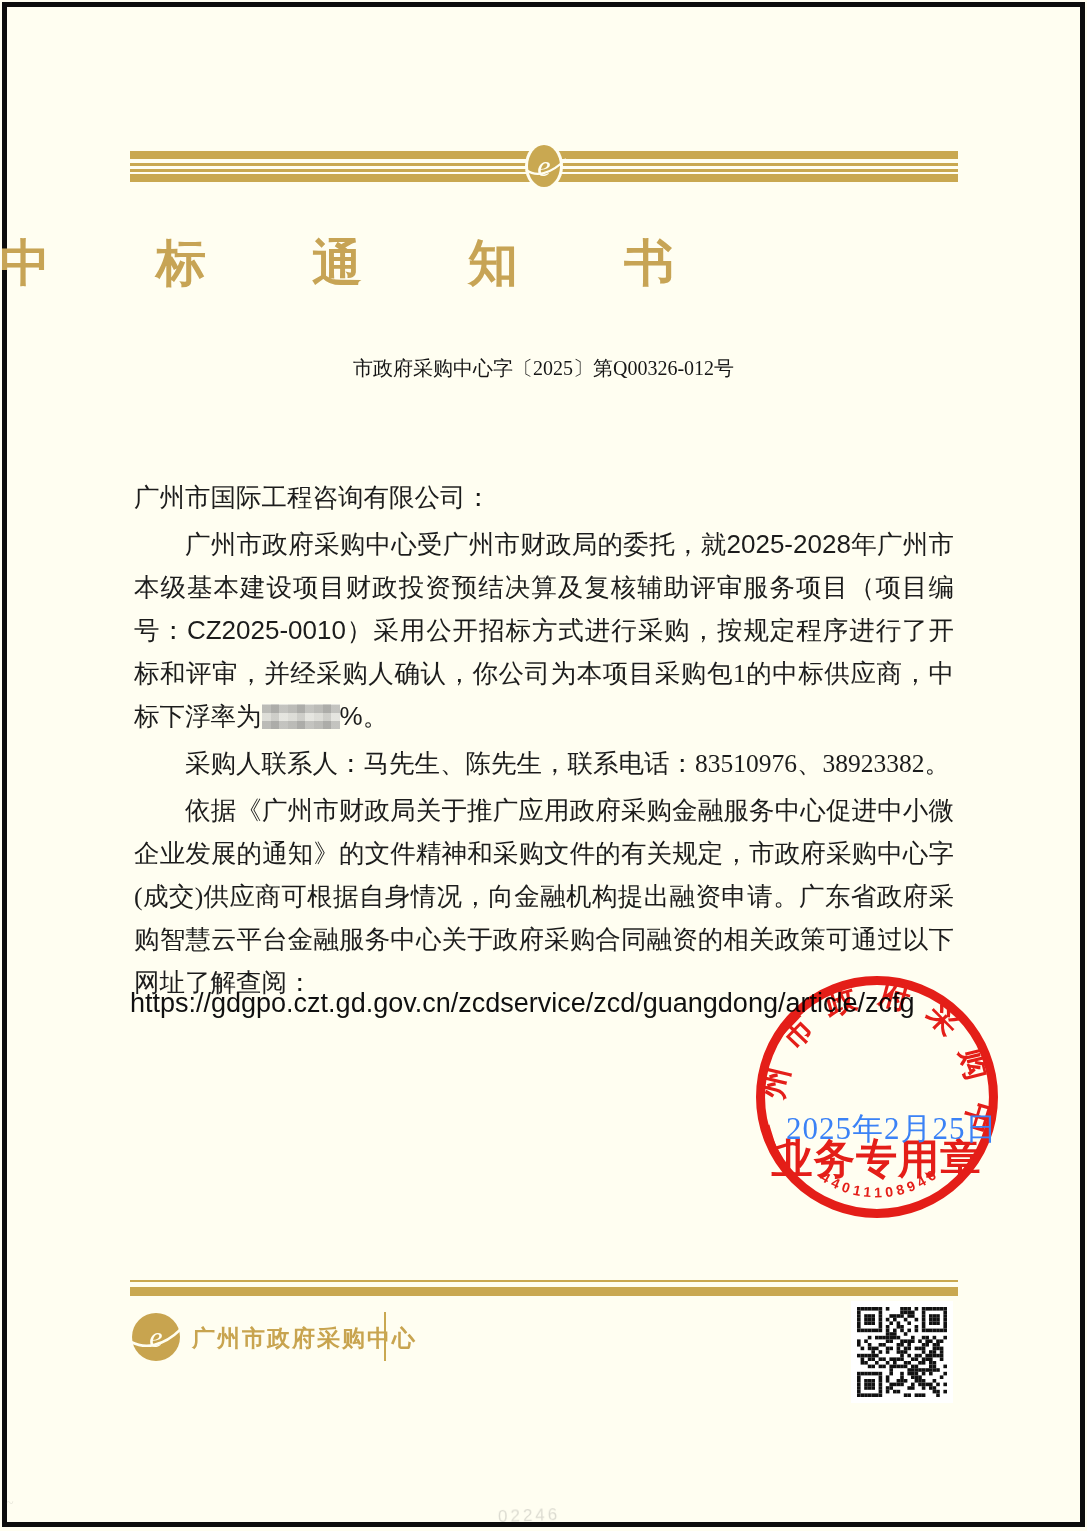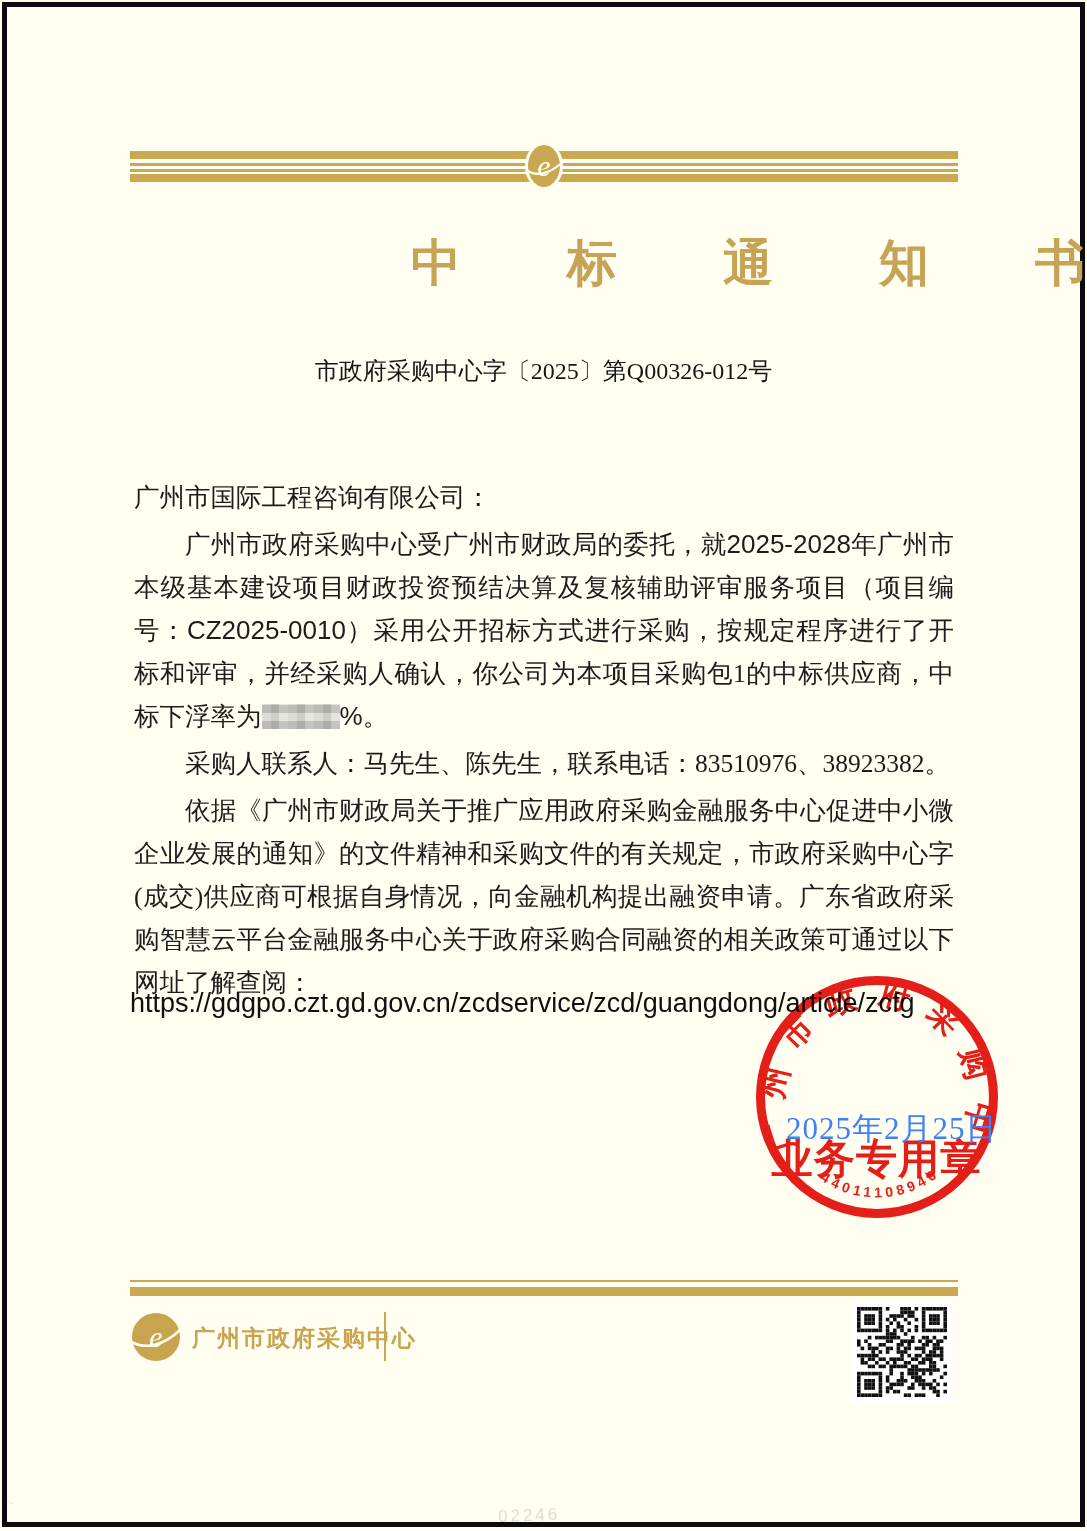--- a/index.html
+++ b/index.html
@@ -17,26 +17,26 @@
   .band { position:absolute; left:130px; top:151px; width:828px; height:30px; }
   .band .bar  { position:absolute; left:0; width:100%; background:#C9A851; }
   .band .b1 { top:0;    height:8px; }
   .band .b2 { top:12px; height:3px; }
   .band .b3 { top:18px; height:3px; }
   .band .b4 { top:23px; height:8px; }
   .emblem { position:absolute; left:386px; top:-14px; width:56px; height:58px; }
   
   .title {
     position:absolute; left:0; top:230px; width:1087px;
-    text-align:right; font-size:50px; font-weight:700;
+    text-align:left; font-size:50px; font-weight:700;
     color:#C7A455; letter-spacing:2px;
   }
   .docnum {
     position:absolute; left:0; top:355px; width:1087px;
-    text-align:center; font-size:24px; color:#161616;
+    text-align:center; font-size:20px; color:#161616;
   }
   
   .bodytext {
     position:absolute; left:130px; top:472px; width:828px;
     font-size:25.5px; line-height:43px; color:#1c1c1c;
   }
   .bodytext p { text-align:justify; margin:4px; }
   .bodytext p.indent { text-indent:2em; }
   .seg-num  { font-family:"Liberation Sans","DejaVu Sans",sans-serif; font-weight:400; font-size:26px; }
   .redacted {

